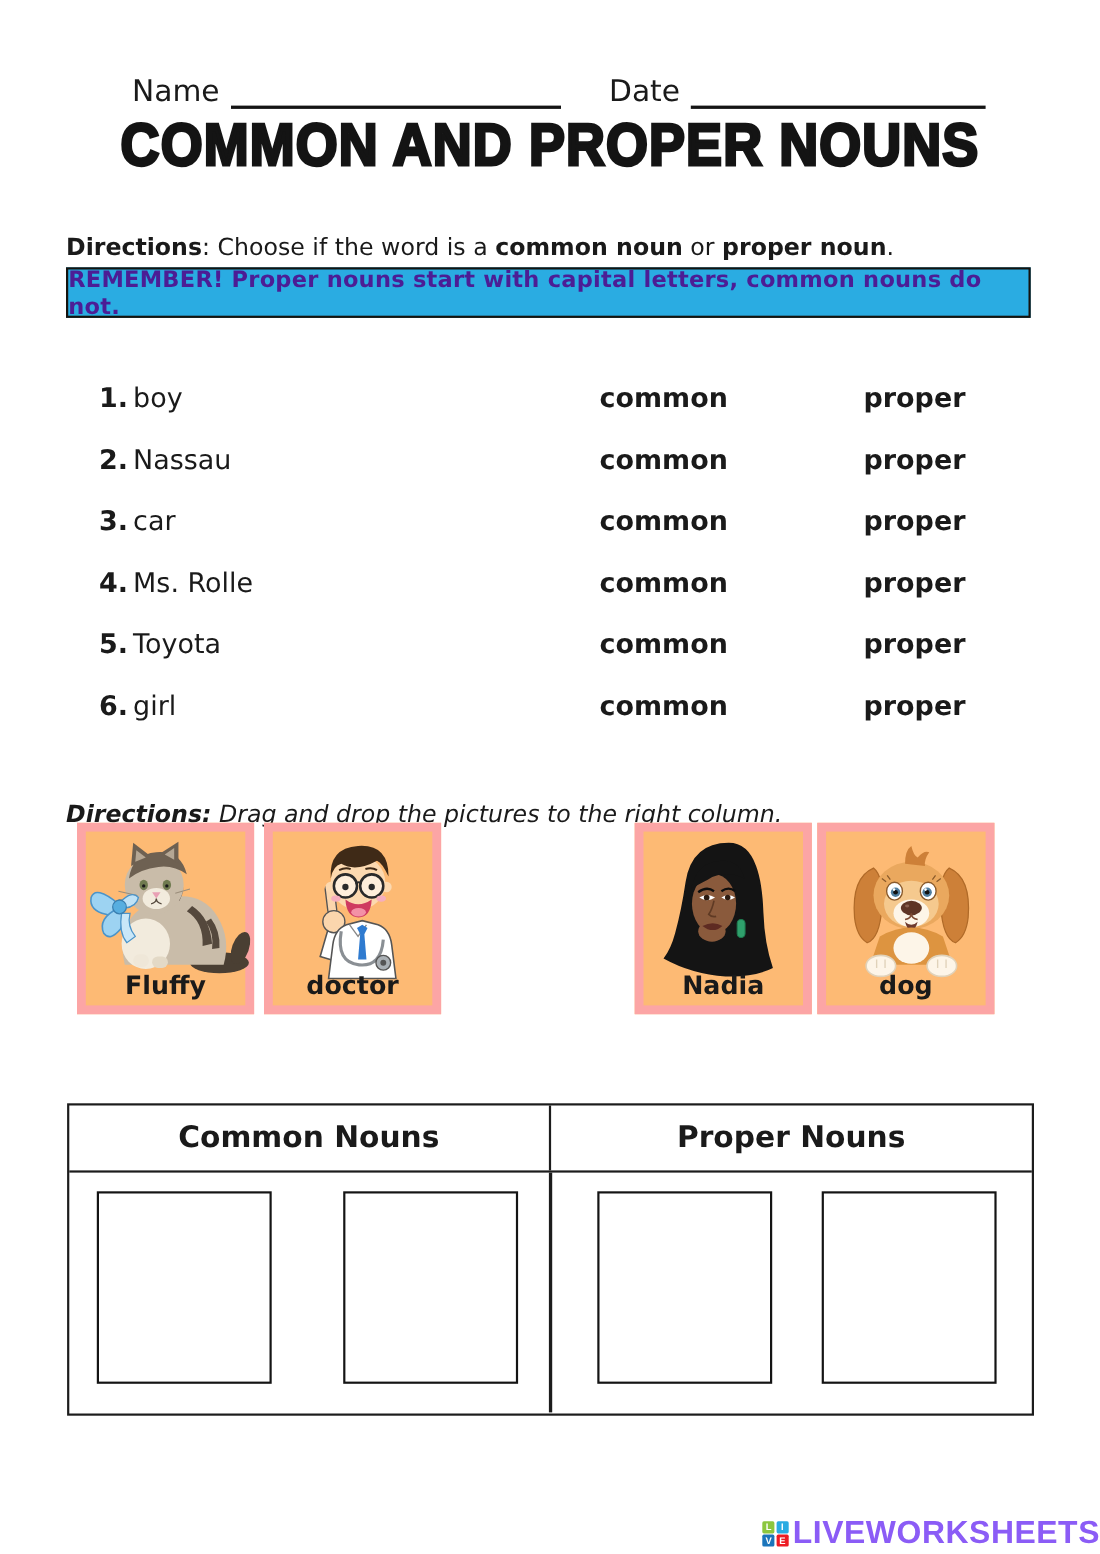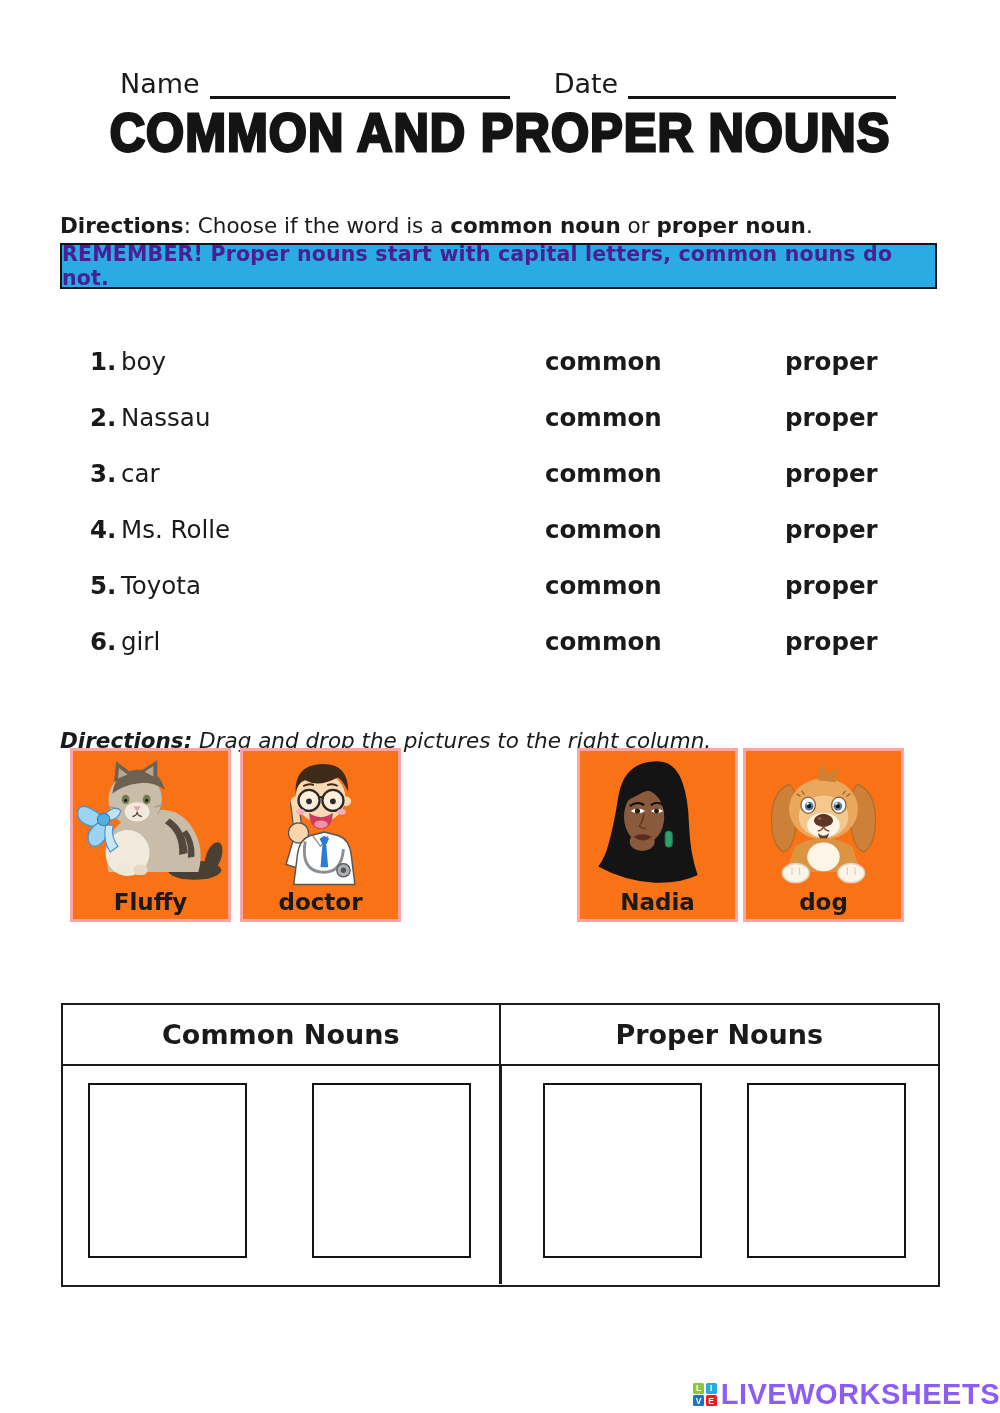--- a/index.html
+++ b/index.html
@@ -40,21 +40,21 @@
   .quiz { top:334px; left:0; width:1000px; }
   .quiz-row { position:relative; height:56px; line-height:56px; font-size:24.5px; }
   .qnum  { position:absolute; left:90px; font-weight:bold; }
   .qword { position:absolute; left:121px; }
   .opt-common { position:absolute; left:545px; font-weight:bold; cursor:pointer; }
   .opt-proper { position:absolute; left:785px; font-weight:bold; cursor:pointer; }
 
   
   .cards { top:746px; left:0; width:1000px; height:180px; }
   .card { position:absolute; top:2px; width:161px; height:174px;
-          border:3px solid #fca5a5; background:#f97316; }
+          border:8px solid #fca5a5; background:#fdba74; }
   .card svg { position:absolute; top:1px; left:1px; width:153px; height:136px; }
   .card-label { position:absolute; bottom:2px; left:0; width:100%;
                 text-align:center; font-weight:bold; font-size:23px; line-height:30px; }
   .card-1 { left:70px; }  .card-2 { left:240px; }
   .card-3 { left:577px; } .card-4 { left:743px; }
 
   
   .sort-table { top:1003px; left:61px; width:879px; height:284px;
                 border:2.5px solid #1c1c1c; background:#fff; }
   .sort-header { display:flex; height:61px; border-bottom:2.5px solid #1c1c1c;justify-content:flex-end; }

